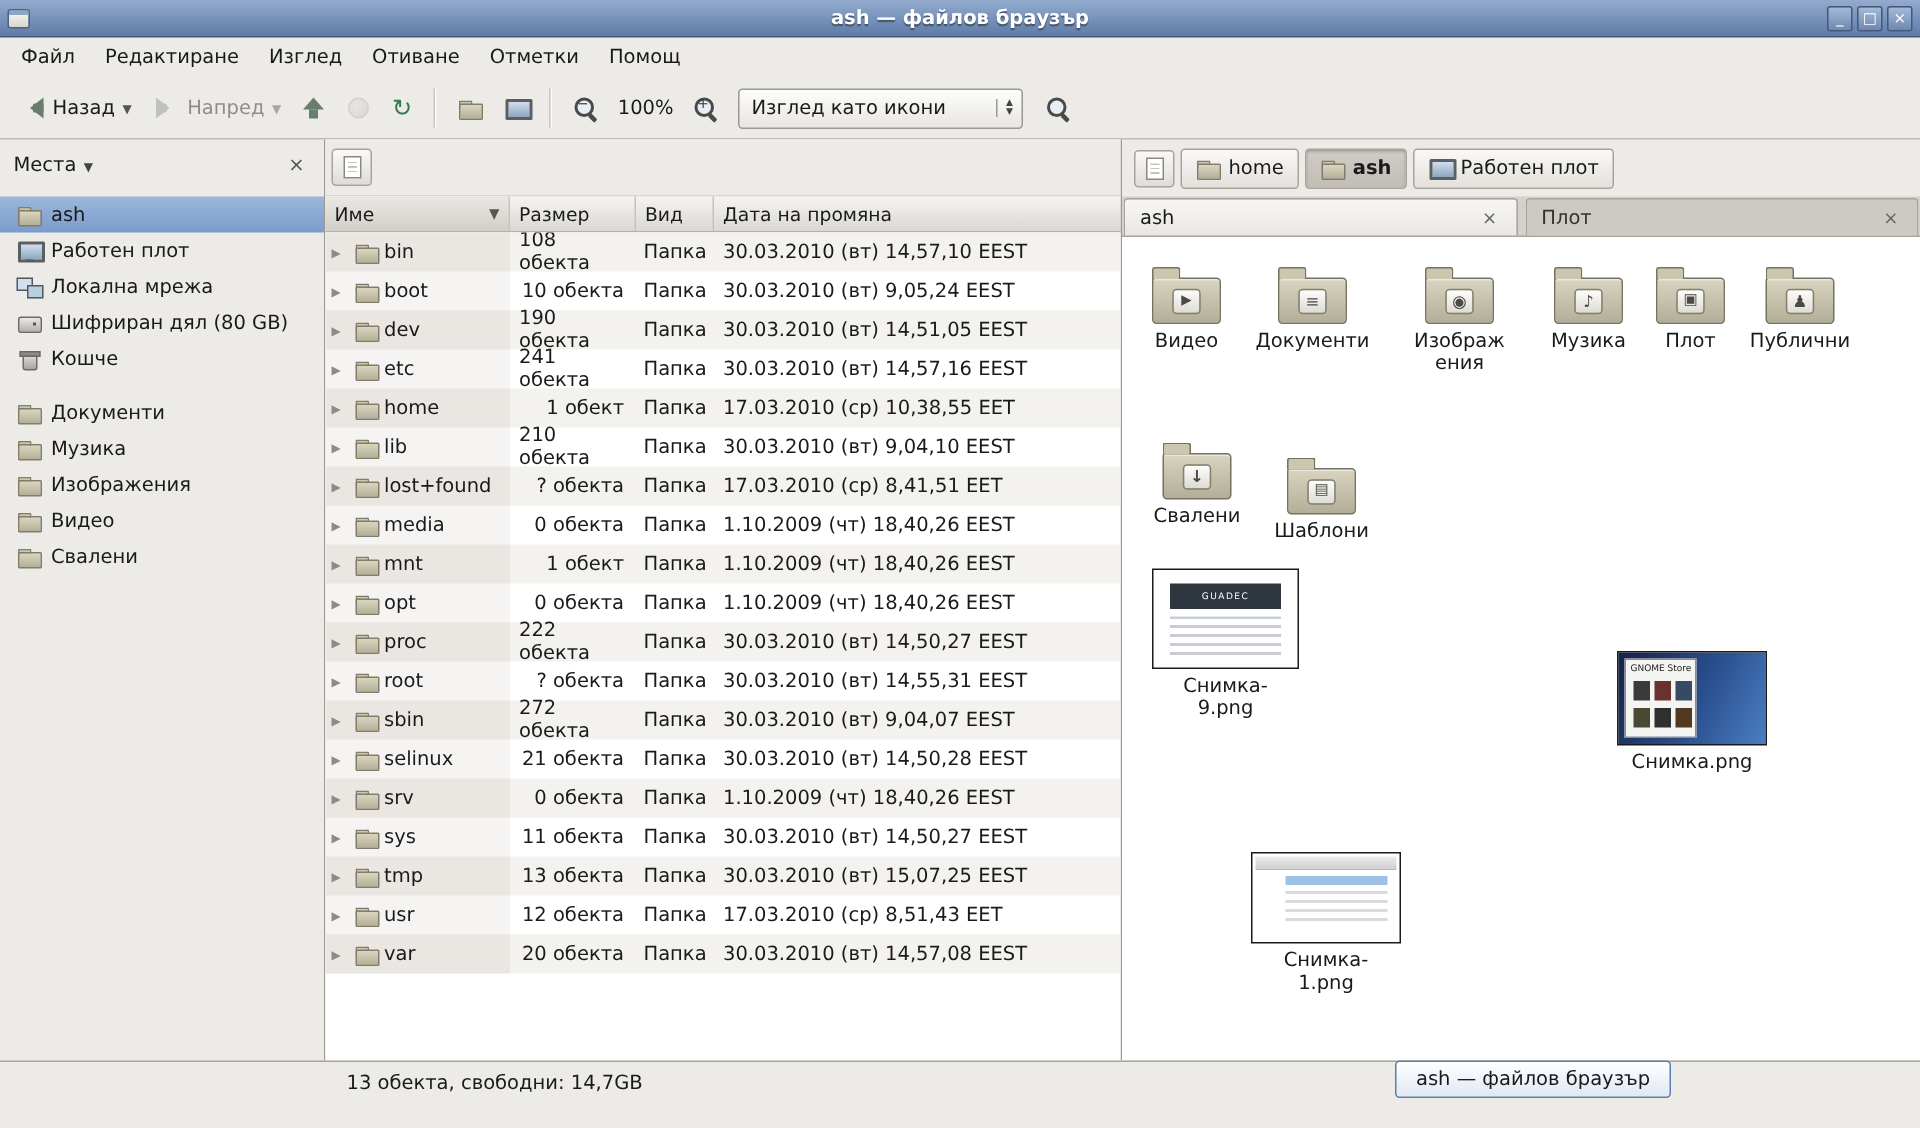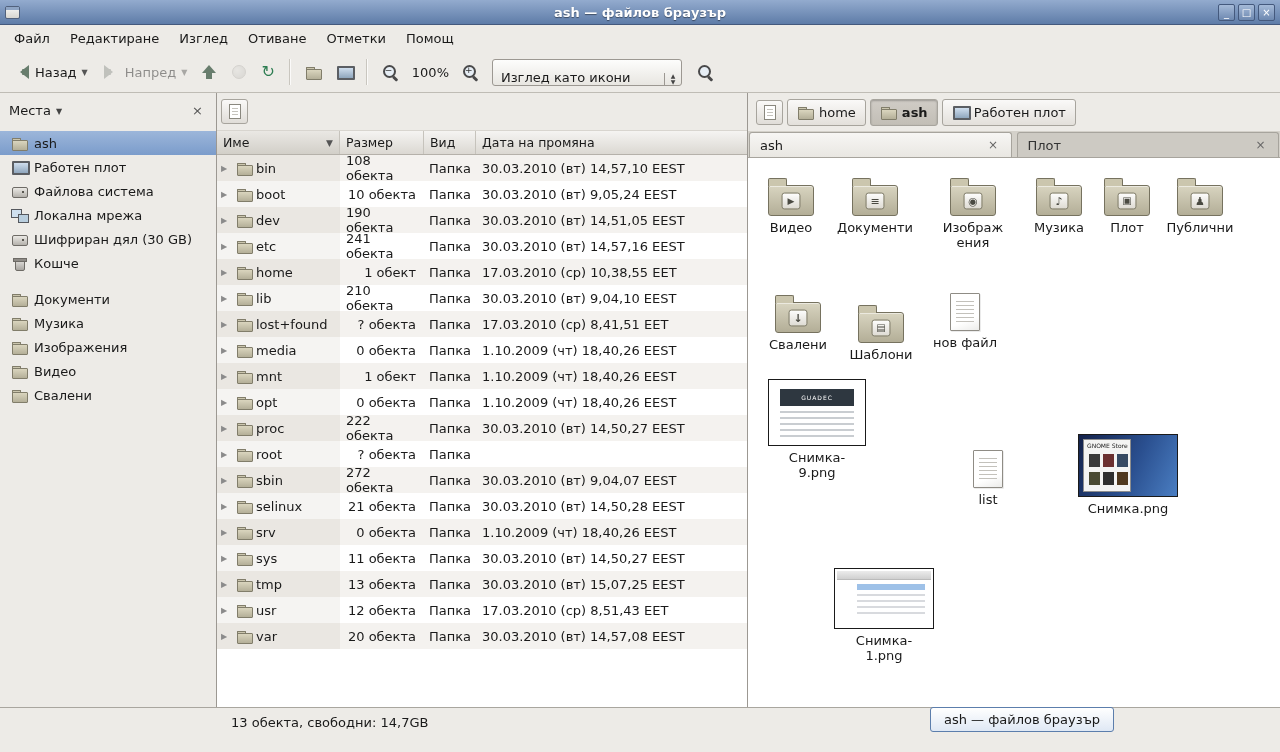--- a/index.html
+++ b/index.html
@@ -36,21 +36,21 @@
   .arr-up { display:inline-block; position:relative; width:15px; height:15px; }
   .arr-up::before { content:""; position:absolute; left:0; top:0; border:7px solid transparent; border-bottom:8px solid #687d6d; border-top:none; }
   .arr-up::after { content:""; position:absolute; left:4px; top:8px; width:6px; height:6px; background:#687d6d; }
   .stop-dot { width:14px; height:14px; border-radius:50%; background:radial-gradient(circle at 35% 35%,#d6d6d4,#9a9894); border:1px solid #86847f; opacity:.55; }
   .reload-g { font-size:16px; color:#2e7d52; line-height:14px; }
   .mag { position:relative; width:17px; height:17px; display:inline-block; }
   .mag::before { content:""; position:absolute; left:1px; top:1px; width:9px; height:9px; border:2px solid #49494a; border-radius:50%; background:#e7eef5; }
   .mag::after { content:""; position:absolute; left:11px; top:11px; width:6px; height:3px; background:#49494a; transform:rotate(45deg); transform-origin:0 50%; border-radius:1px; }
   .mag .sign { position:absolute; left:3px; top:1px; width:7px; text-align:center; font-size:9px; line-height:10px; color:#333; }
   .zoom-val { padding:0 4px; }
-  .combo { display:flex; align-items:flex-end; height:27px; border:1px solid #9c9892; border-radius:3px;
+  .combo { display:flex; align-items:center; height:27px; border:1px solid #9c9892; border-radius:3px;
            background:linear-gradient(#fdfdfc,#e8e6e1); width:190px; margin-left:4px; }
   .combo .ctxt { flex:1; display:flex; align-items:center; padding:0 8px; }
   .combo .carr { width:17px; border-left:1px solid #9c9892; display:flex; flex-direction:column; align-items:center; justify-content:center; font-size:6px; line-height:6px; color:#444; }
 
   
   .main { flex:1; display:flex; min-height:0; }
   .sidebar { width:217px; flex:none; border-right:1px solid #9c9892; display:flex; flex-direction:column; }
   .side-head { height:34px; flex:none; display:flex; align-items:center; padding:0 9px; gap:5px; }
   .side-head .hd-arr { font-size:8px; color:#444; padding-top:2px; }
   .side-close { margin-left:auto; color:#555; font-size:13px; padding:1px 4px; }
@@ -239,30 +239,26 @@
       <div class="side-list">
           <div class="side-item selected">
             <span class="mi mi-folder"></span>
             <span class="slabel">ash</span>
           </div>
           <div class="side-item">
             <span class="mi mi-desktop"></span>
             <span class="slabel">Работен плот</span>
           </div>
           <div class="side-item">
-            <span class="mi mi-drive"></span>
-            <span class="slabel">Файлова система</span>
-          </div>
-          <div class="side-item">
             <span class="mi mi-net"></span>
             <span class="slabel">Локална мрежа</span>
           </div>
           <div class="side-item">
             <span class="mi mi-drive"></span>
-            <span class="slabel">Шифриран дял (30 GB)</span>
+            <span class="slabel">Шифриран дял (80 GB)</span>
           </div>
           <div class="side-item">
             <span class="mi mi-trash"></span>
             <span class="slabel">Кошче</span>
           </div>
           <div class="side-sep"></div>
           <div class="side-item">
             <span class="mi mi-folder"></span>
             <span class="slabel">Документи</span>
           </div>
@@ -412,20 +408,21 @@
             <span class="cell cdate">30.03.2010 (вт) 14,50,27 EEST</span>
           </div>
           <div class="lrow">
             <span class="cell cname">
               <span class="expander">▶</span>
               <span class="mi mi-folder"></span>
               <span>root</span>
             </span>
             <span class="cell csize">? обекта</span>
             <span class="cell ctype">Папка</span>
+            <span class="cell cdate">30.03.2010 (вт) 14,55,31 EEST</span>
           </div>
           <div class="lrow alt">
             <span class="cell cname">
               <span class="expander">▶</span>
               <span class="mi mi-folder"></span>
               <span>sbin</span>
             </span>
             <span class="cell csize">272 обекта</span>
             <span class="cell ctype">Папка</span>
             <span class="cell cdate">30.03.2010 (вт) 9,04,07 EEST</span>
@@ -565,38 +562,30 @@
               <span class="emblem em-downloads"></span>
             </span>
           <span class="ilabel">Свалени</span>
         </div>
         <div class="icon-item" style="left:91px;top:145px">
           <span class="folder-big">
               <span class="emblem em-templates"></span>
             </span>
           <span class="ilabel">Шаблони</span>
         </div>
-        <div class="icon-item" style="left:175px;top:133px">
-          <span class="paper"></span>
-          <span class="ilabel">нов файл</span>
-        </div>
 
         <div class="icon-item" style="left:27px;top:221px">
           <span class="thumb tweb">
             <span class="tw-band">
                 <span class="tw-text">GUADEC</span>
               </span>
             <span class="tw-lines" style="display:block"></span>
           </span>
           <span class="ilabel narrow">Снимка-9.png</span>
         </div>
-        <div class="icon-item" style="left:198px;top:290px">
-          <span class="paper"></span>
-          <span class="ilabel">list</span>
-        </div>
         <div class="icon-item" style="left:338px;top:276px">
           <span class="thumb tstore">
             <span class="ts-panel">
                 <span class="ts-text">GNOME Store</span>
                 <span class="ts-grid"></span>
               </span>
           </span>
           <span class="ilabel">Снимка.png</span>
         </div>
         <div class="icon-item" style="left:94px;top:410px">

